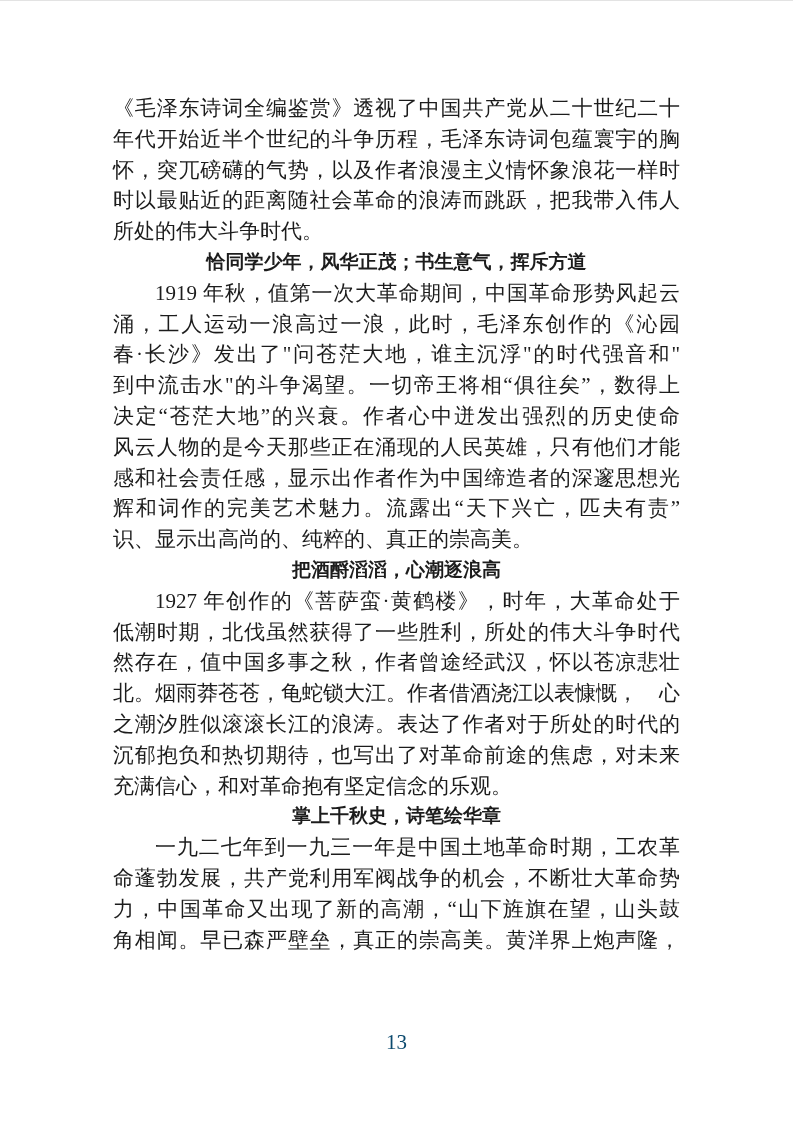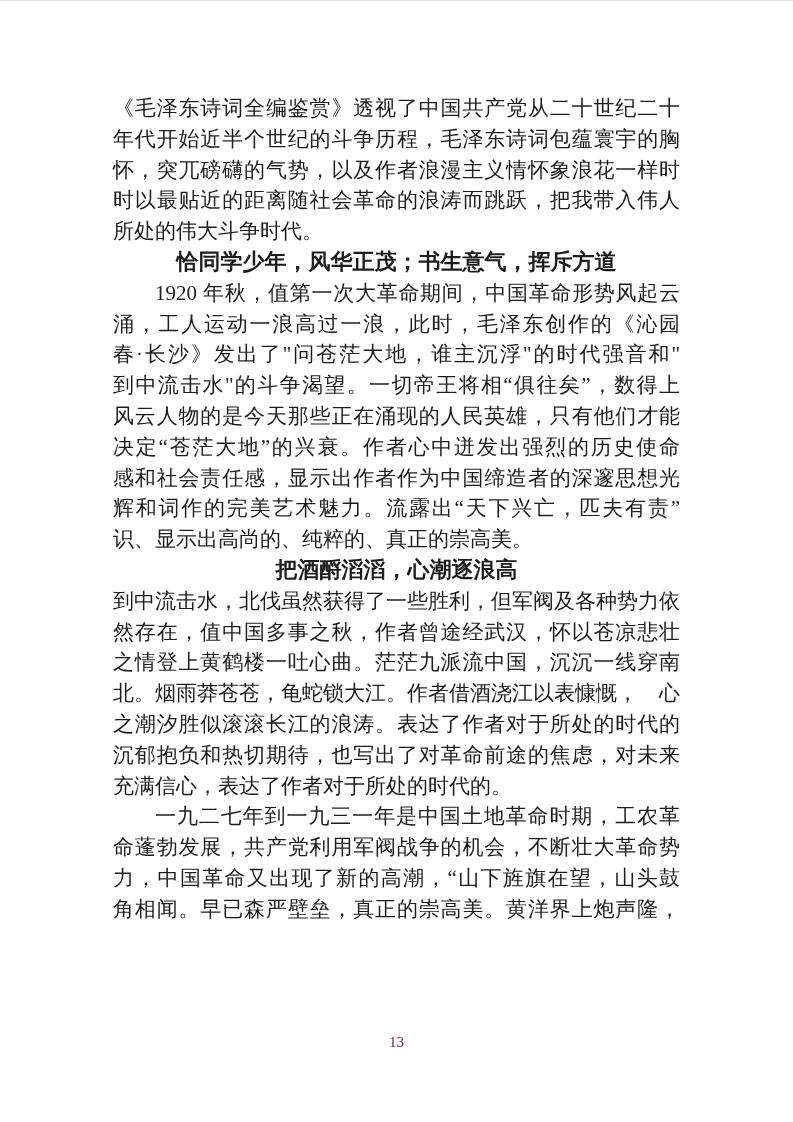--- a/index.html
+++ b/index.html
@@ -34,63 +34,64 @@
   }
   .line.short {
     text-align: left;
     text-align-last: left;
   }
   .line.indent {
     text-indent: 2em;
   }
   .line.heading {
     font-weight: 700;
-    font-size: 22px;
+    font-size: 19px;
     text-align: left;
     text-align-last: center;
   }
   .page-number {
     position: absolute;
     top: 1030px;
     left: 0;
     right: 0;
     height: 22px;
     line-height: 22px;
     text-align: center;
-    font-size: 15px;
-    color: #701a75;
+    font-size: 21px;
+    color: #0c4a6e;
   }
 </style>
 </head>
 <body>
 
 <div class="page">
   <div class="content">
       <div class="line">《毛泽东诗词全编鉴赏》透视了中国共产党从二十世纪二十</div>
       <div class="line">年代开始近半个世纪的斗争历程，毛泽东诗词包蕴寰宇的胸</div>
       <div class="line">怀，突兀磅礴的气势，以及作者浪漫主义情怀象浪花一样时</div>
       <div class="line">时以最贴近的距离随社会革命的浪涛而跳跃，把我带入伟人</div>
       <div class="line short">所处的伟大斗争时代。</div>
       <div class="line heading">恰同学少年，风华正茂；书生意气，挥斥方道</div>
-      <div class="line indent">1920 年秋，值第一次大革命期间，中国革命形势风起云</div>
+      <div class="line indent">1919 年秋，值第一次大革命期间，中国革命形势风起云</div>
       <div class="line">涌，工人运动一浪高过一浪，此时，毛泽东创作的《沁园</div>
       <div class="line">春·长沙》发出了"问苍茫大地，谁主沉浮"的时代强音和"</div>
       <div class="line">到中流击水"的斗争渴望。一切帝王将相“俱往矣”，数得上</div>
+      <div class="line">决定“苍茫大地”的兴衰。作者心中迸发出强烈的历史使命</div>
       <div class="line">风云人物的是今天那些正在涌现的人民英雄，只有他们才能</div>
-      <div class="line">决定“苍茫大地”的兴衰。作者心中迸发出强烈的历史使命</div>
       <div class="line">感和社会责任感，显示出作者作为中国缔造者的深邃思想光</div>
       <div class="line">辉和词作的完美艺术魅力。流露出“天下兴亡，匹夫有责”</div>
       <div class="line short">识、显示出高尚的、纯粹的、真正的崇高美。</div>
       <div class="line heading">把酒酹滔滔，心潮逐浪高</div>
-      <div class="line">到中流击水，北伐虽然获得了一些胜利，但军阀及各种势力依</div>
+      <div class="line indent">1927 年创作的《菩萨蛮·黄鹤楼》，时年，大革命处于</div>
+      <div class="line">低潮时期，北伐虽然获得了一些胜利，所处的伟大斗争时代</div>
       <div class="line">然存在，值中国多事之秋，作者曾途经武汉，怀以苍凉悲壮</div>
-      <div class="line">之情登上黄鹤楼一吐心曲。茫茫九派流中国，沉沉一线穿南</div>
       <div class="line">北。烟雨莽苍苍，龟蛇锁大江。作者借酒浇江以表慷慨，　心</div>
       <div class="line">之潮汐胜似滚滚长江的浪涛。表达了作者对于所处的时代的</div>
       <div class="line">沉郁抱负和热切期待，也写出了对革命前途的焦虑，对未来</div>
-      <div class="line short">充满信心，表达了作者对于所处的时代的。</div>
+      <div class="line short">充满信心，和对革命抱有坚定信念的乐观。</div>
+      <div class="line heading">掌上千秋史，诗笔绘华章</div>
       <div class="line indent">一九二七年到一九三一年是中国土地革命时期，工农革</div>
       <div class="line">命蓬勃发展，共产党利用军阀战争的机会，不断壮大革命势</div>
       <div class="line">力，中国革命又出现了新的高潮，“山下旌旗在望，山头鼓</div>
       <div class="line">角相闻。早已森严壁垒，真正的崇高美。黄洋界上炮声隆，</div>
     </div>
   <div class="page-number">13</div>
 </div>
 
 </body></html>

